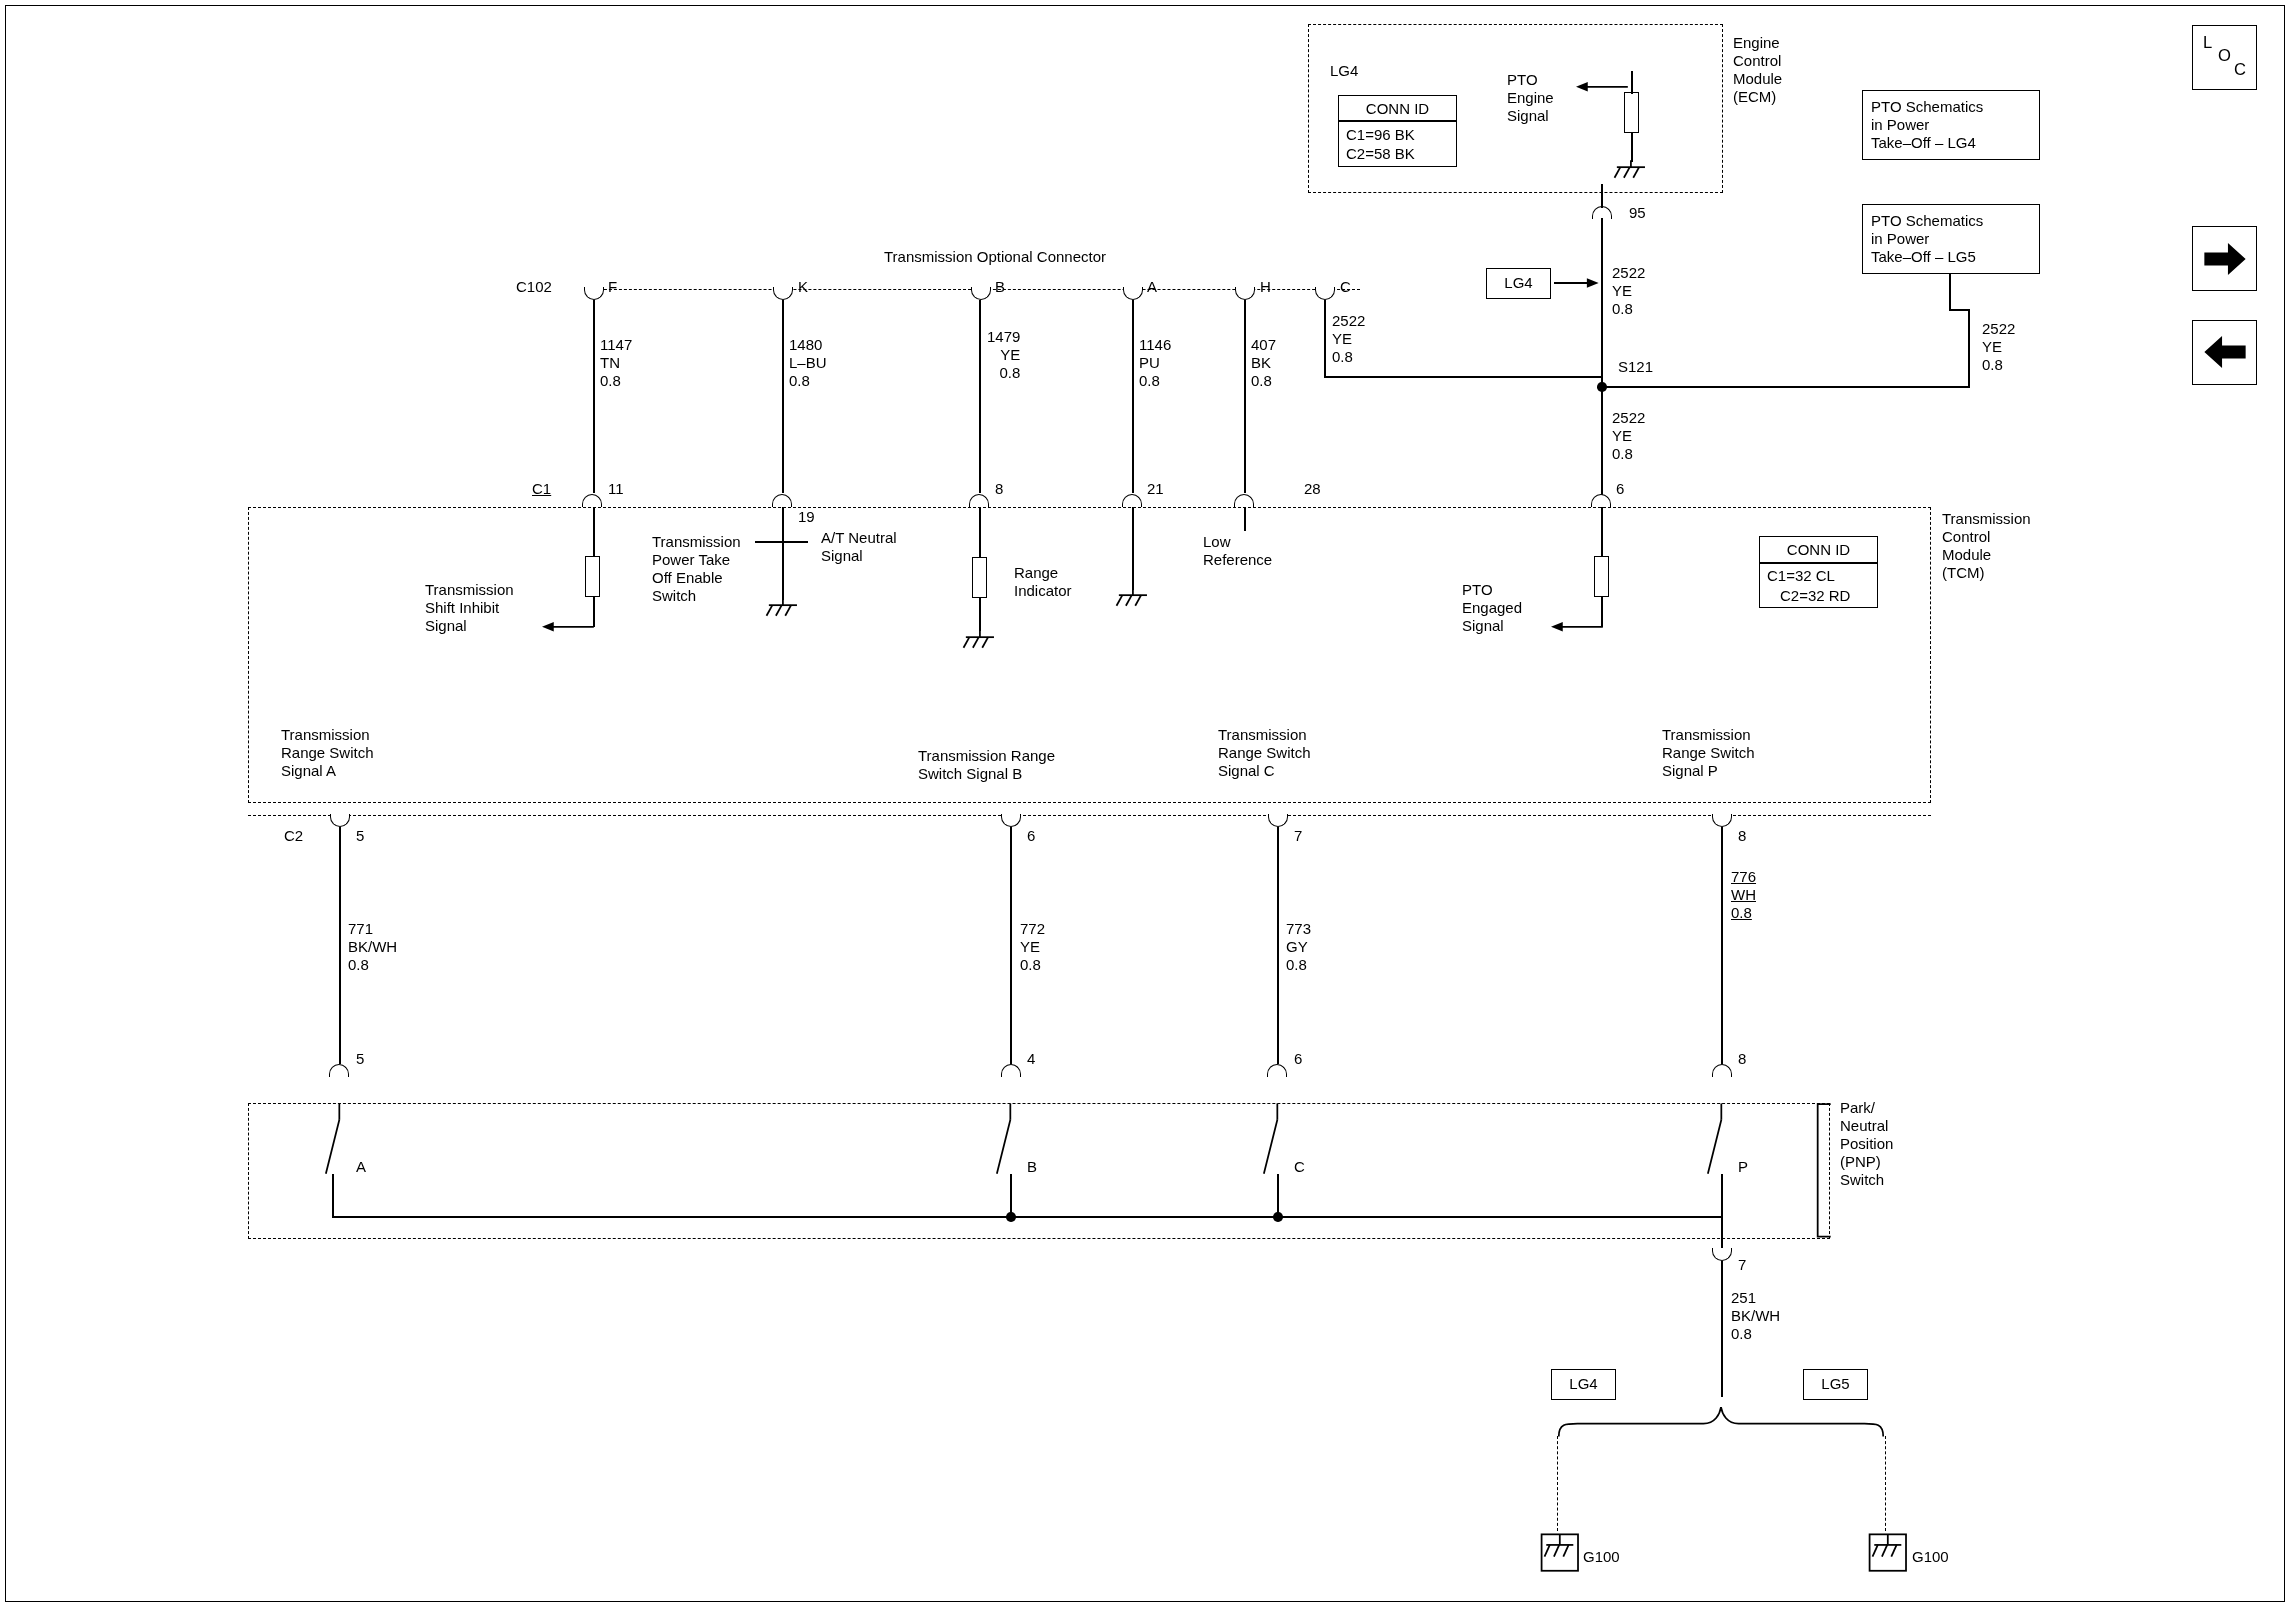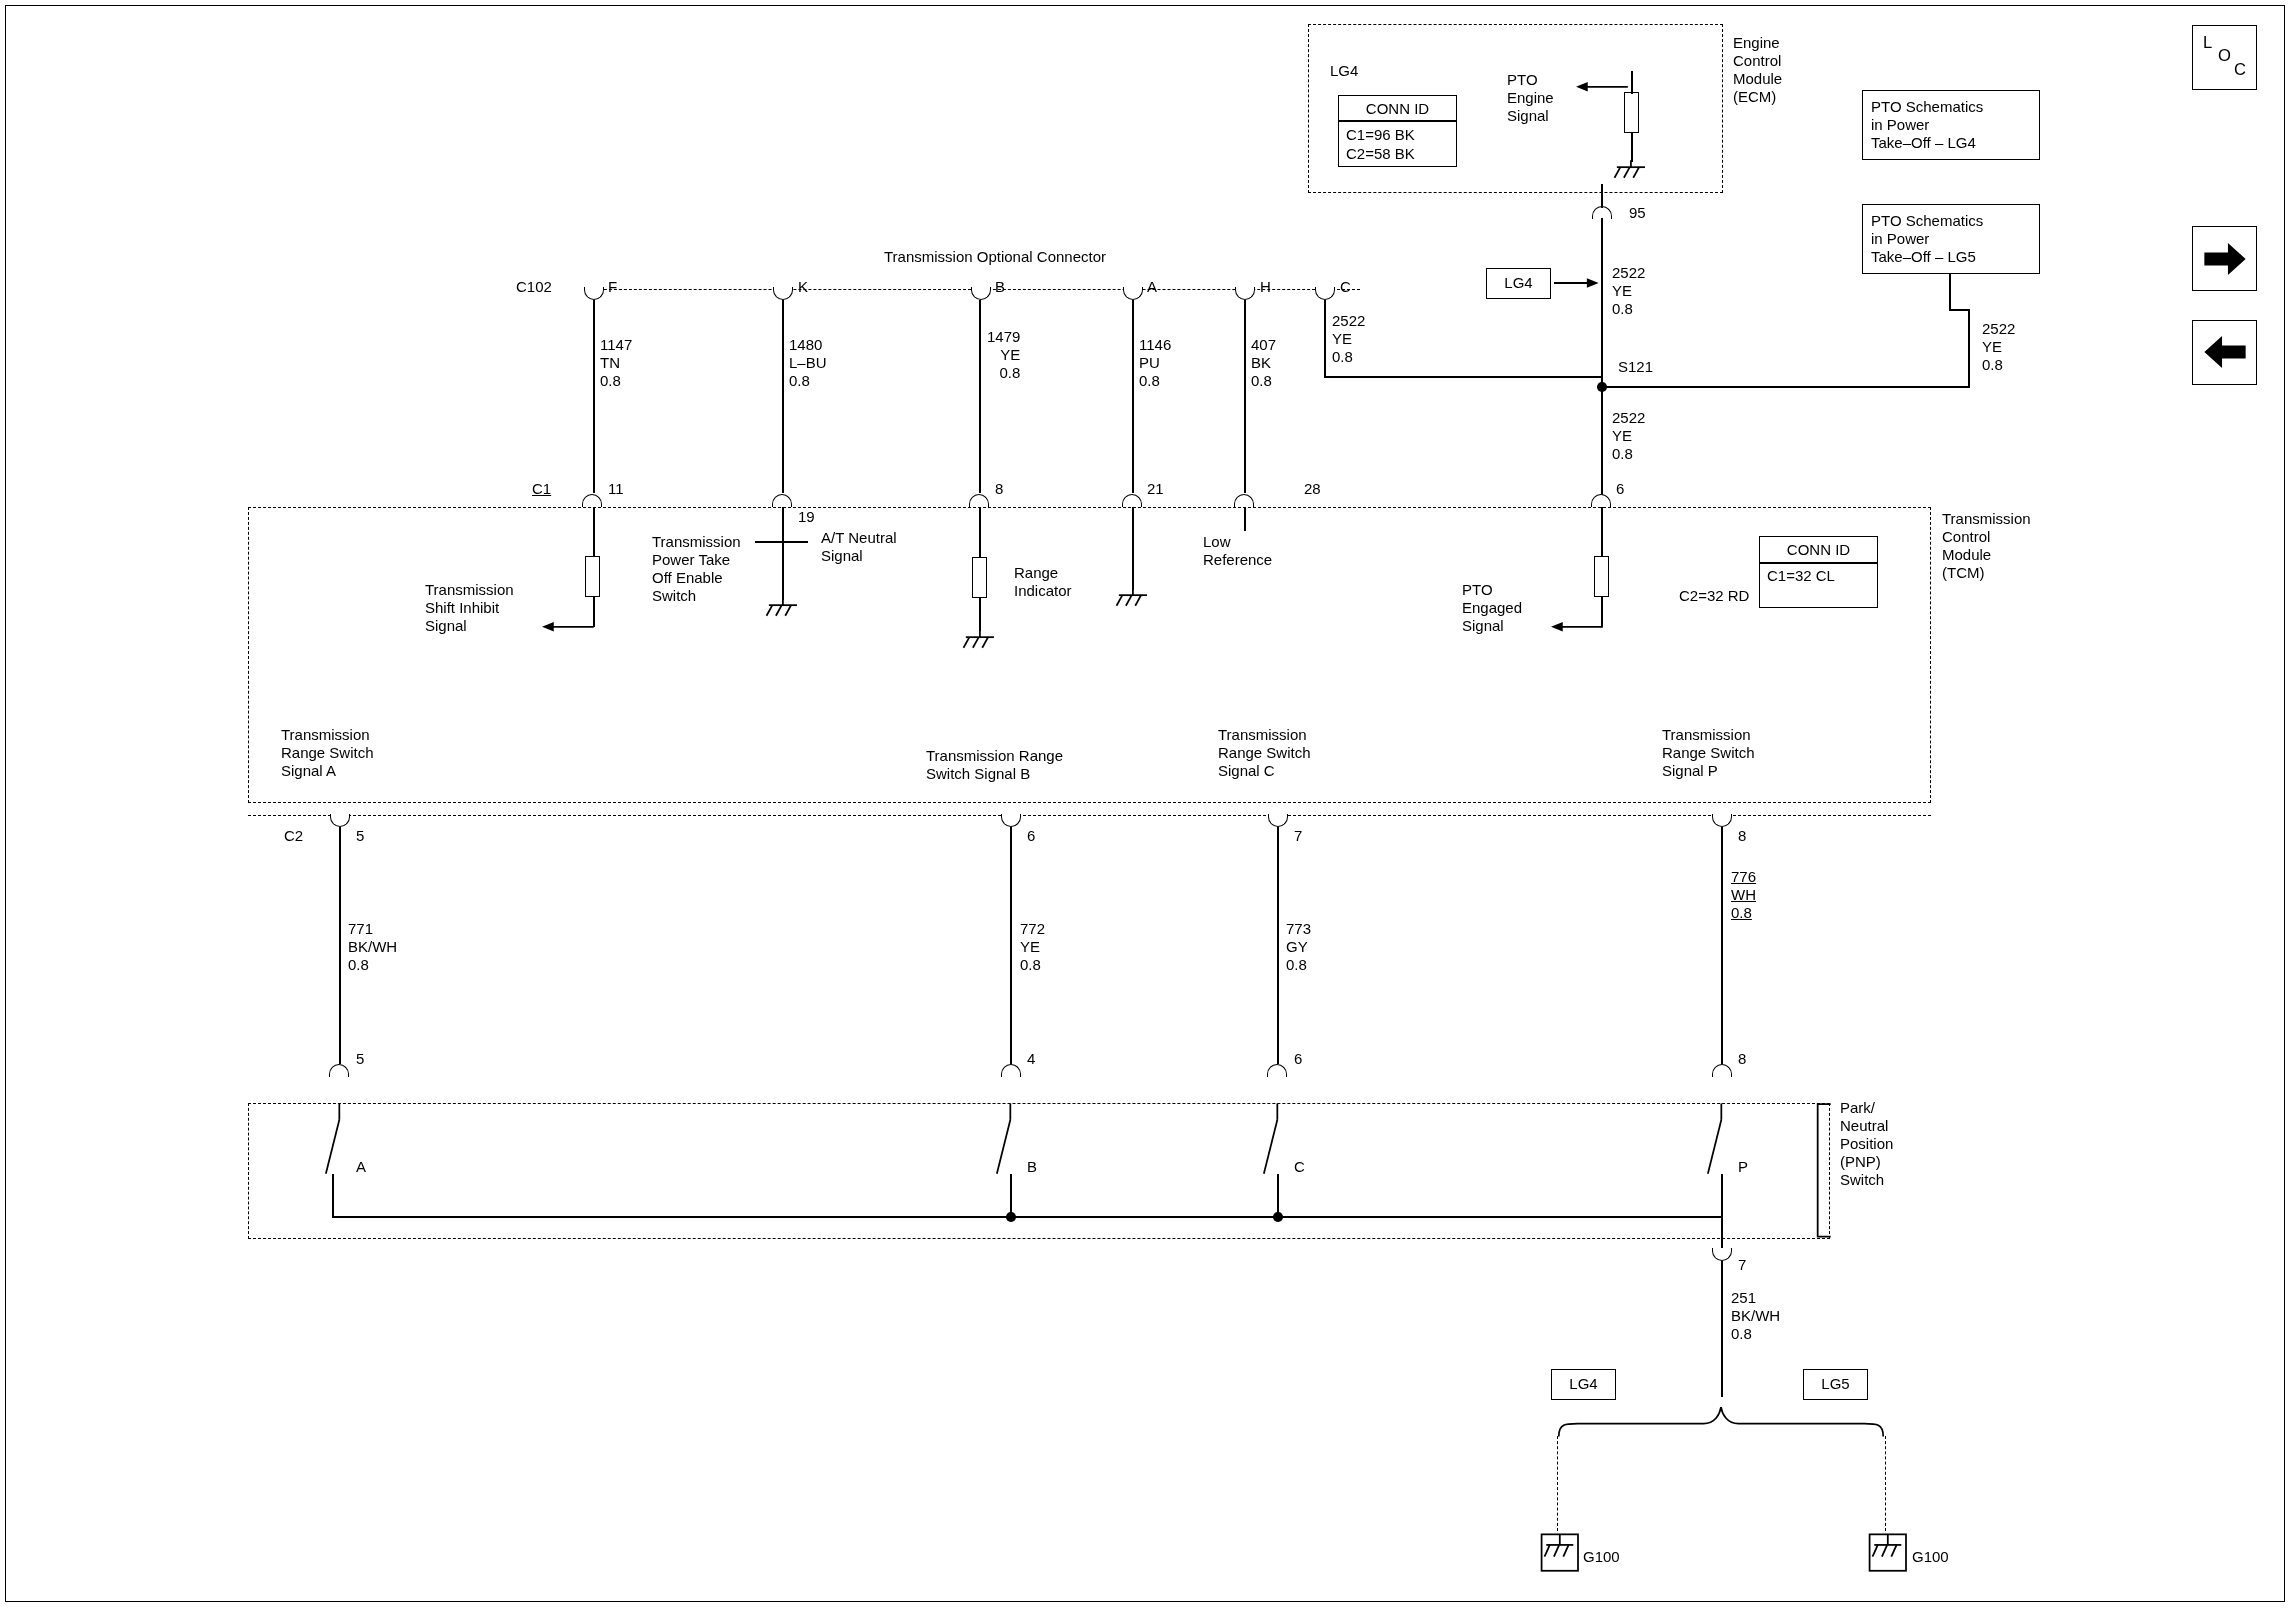--- a/index.html
+++ b/index.html
@@ -151,21 +151,21 @@
   <div class="t" style="left:798px;top:508px;">19</div>
   <div class="t" style="left:995px;top:480px;">8</div>
   <div class="t" style="left:1147px;top:480px;">21</div>
   <div class="t" style="left:1304px;top:480px;">28</div>
   <div class="t" style="left:1616px;top:480px;">6</div>
 
   <div class="box" style="left:1759px;top:536px;width:119px;height:72px;"></div>
   <div class="hl" style="left:1759px;top:562px;width:119px;"></div>
   <div class="tc" style="left:1759px;top:541px;width:119px;">CONN ID</div>
   <div class="t" style="left:1767px;top:567px;">C1=32 CL</div>
-  <div class="t" style="left:1679px;top:587px;">C2=32 RD</div>
+  <div class="t" style="left:1780px;top:587px;">C2=32 RD</div>
 
   <div class="vl" style="left:593px;top:507px;height:50px;"></div>
   <div class="res" style="left:585px;top:556px;"></div>
   <div class="vl" style="left:593px;top:596px;height:31px;"></div>
   <svg style="left:542px;top:616px;width:53px;height:24px;" viewBox="0 0 90 40" width="53" height="24">
     <line x1="88" y1="18" x2="18" y2="18" stroke="#000" stroke-width="3"></line>
     <polygon points="0,18 20,10 20,26" fill="#000"></polygon>
   </svg>
   <div class="t" style="left:425px;top:581px;">Transmission
 Shift Inhibit
@@ -221,21 +221,21 @@
     <line x1="88" y1="18" x2="18" y2="18" stroke="#000" stroke-width="3"></line>
     <polygon points="0,18 20,10 20,26" fill="#000"></polygon>
   </svg>
   <div class="t" style="left:1462px;top:581px;">PTO
 Engaged
 Signal</div>
 
   <div class="t" style="left:281px;top:726px;">Transmission
 Range Switch
 Signal A</div>
-  <div class="t" style="left:918px;top:747px;margin-left:8px;">Transmission Range
+  <div class="t" style="left:918px;top:747px;">Transmission Range
 Switch Signal B</div>
   <div class="t" style="left:1218px;top:726px;">Transmission
 Range Switch
 Signal C</div>
   <div class="t" style="left:1662px;top:726px;">Transmission
 Range Switch
 Signal P</div>
 
   <div class="dashh" style="left:248px;top:815px;width:1683px;"></div>
   <div class="t" style="left:284px;top:827px;">C2</div>

